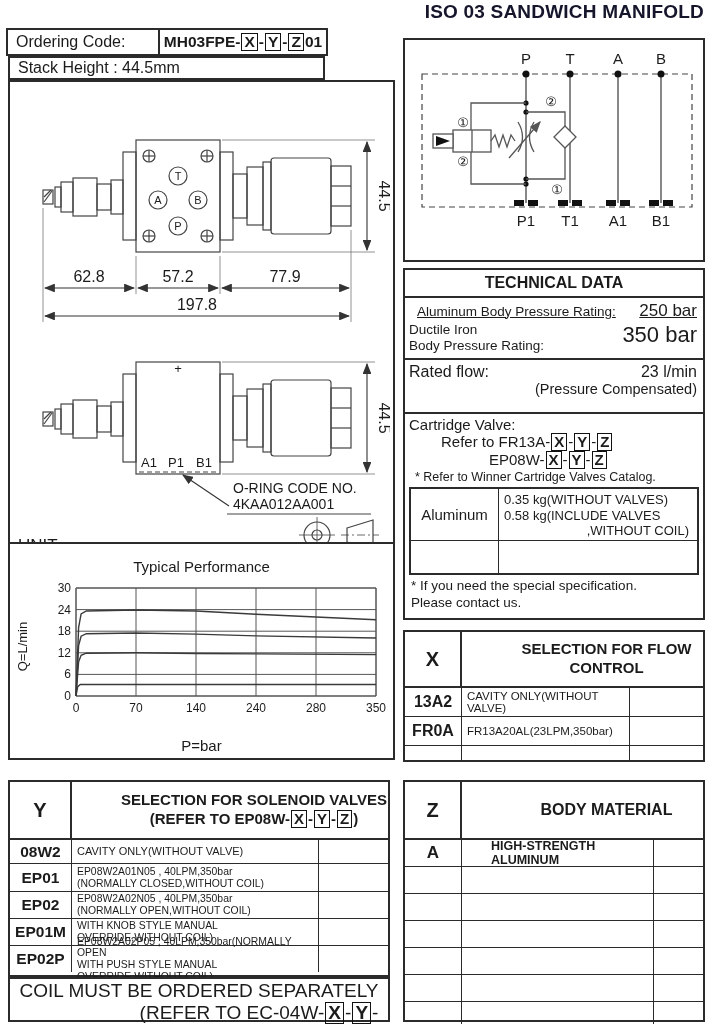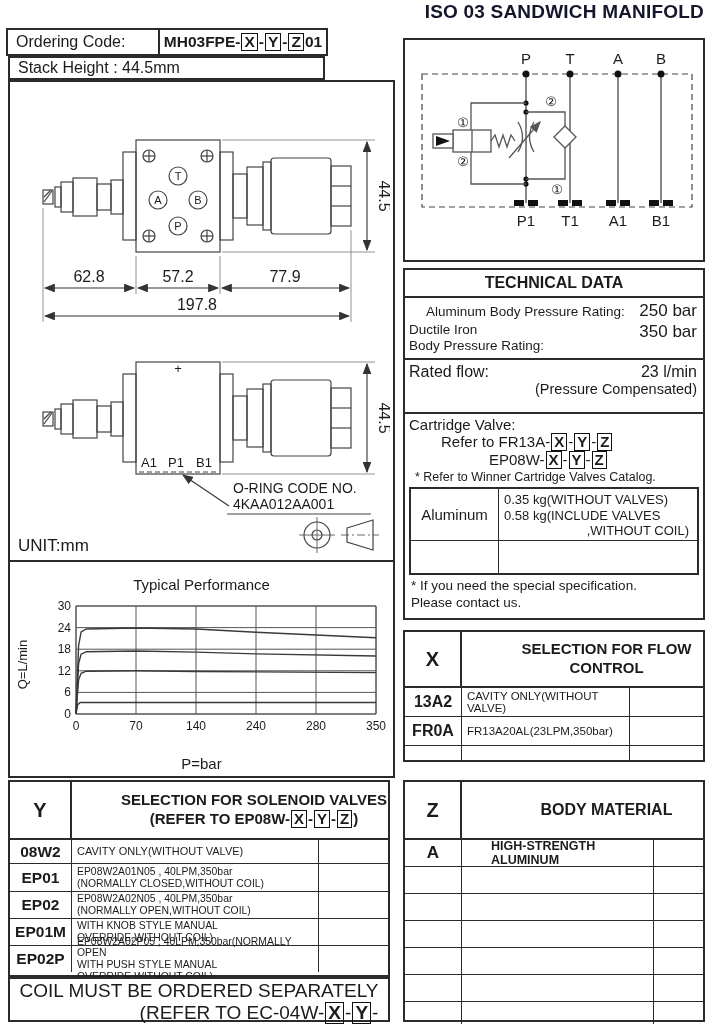--- a/index.html
+++ b/index.html
@@ -13,37 +13,37 @@
   .ordering-label { width:152px; border-right:2px solid #2b2b2b; font-size:16px; padding-left:8px; height:100%; display:flex; align-items:center; }
   .ordering-code { flex:1; text-align:center; font-weight:bold; font-size:15.5px; white-space:nowrap; }
   .stack-box { left:8px; top:56px; width:317px; height:24px; font-size:16px; padding-left:8px; display:flex; align-items:center; }
 
   .xyz { display:inline-block; border:1.5px solid #111; padding:0 2px; margin:0 1px; font-weight:bold; line-height:1.05; }
 
   .draw-box { left:8px; top:80px; width:387px; height:482px; }
   .unit { position:absolute; left:8px; bottom:4px; font-size:17px; }
   .proj { position:absolute; right:8px; bottom:6px; }
 
-  .chart-box { left:8px; top:560px; width:387px; height:218px; }
+  .chart-box { left:8px; top:542px; width:387px; height:218px; }
   .chart-title { position:absolute; top:14px; left:0; width:100%; text-align:center; font-size:15px; }
   .chart-ylabel { position:absolute; left:-28px; top:95px; width:80px; text-align:center; font-size:13px; transform:rotate(-90deg); }
   .chart-xlabel { position:absolute; bottom:4px; left:0; width:100%; text-align:center; font-size:15px; }
   #perf-svg { position:absolute; left:26px; top:38px; }
 
   .schem-box { left:403px; top:38px; width:302px; height:224px; }
   svg text { font-family:"Liberation Sans", sans-serif; fill:#1b1b1b; }
 
   .tech-box { left:403px; top:268px; width:302px; height:352px; font-size:14px; }
   .tech-header { height:28px; border-bottom:2px solid #2b2b2b; font-weight:bold; font-size:16px; text-align:center; line-height:26px; }
-  .tr1 { display:flex; justify-content:space-between; align-items:center; padding:2px 6px 0 21px; height:24px; }
+  .tr1 { display:flex; justify-content:space-between; align-items:center; padding:2px 6px 0 12px; height:24px;text-decoration:underline; }
   .tr1 .lab { font-size:13.5px; }
   .tr1 .val { font-size:17px; }
   .tr2 { display:flex; justify-content:space-between; align-items:flex-start; padding:0 6px 2px 4px; height:36px; }
   .tr2 .lab { font-size:13.5px; line-height:1.2; }
-  .tr2 .val { font-size:17px; }
+  .tr2 .val { font-size:22px; }
   .tsep { border-top:2px solid #2b2b2b; }
   .rated { padding:3px 6px 2px 4px; height:52px; }
   .rated .l1 { display:flex; justify-content:space-between; font-size:16px; }
   .rated .l2 { text-align:right; font-size:14.5px; }
   .cart { padding:2px 6px 0 4px; height:56px; font-size:15px; }
   .cart .c2 { padding-left:32px; }
   .cart .c3 { padding-left:80px; }
   .cat-note { font-size:12.5px; padding:0 4px 3px 10px; }
   .wtable { margin:0 4px; border:2px solid #2b2b2b; }
   .wrow1 { display:flex; border-bottom:1.5px solid #2b2b2b; height:52px; }

